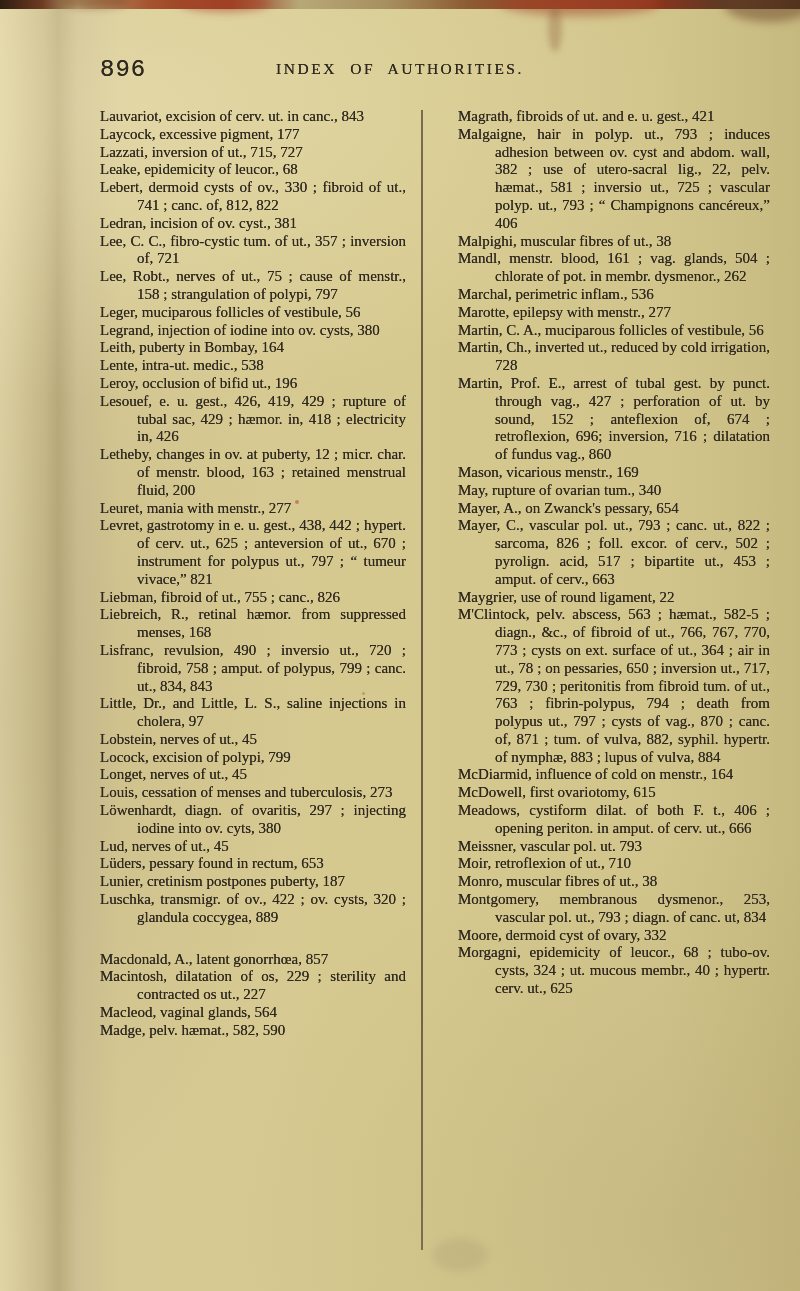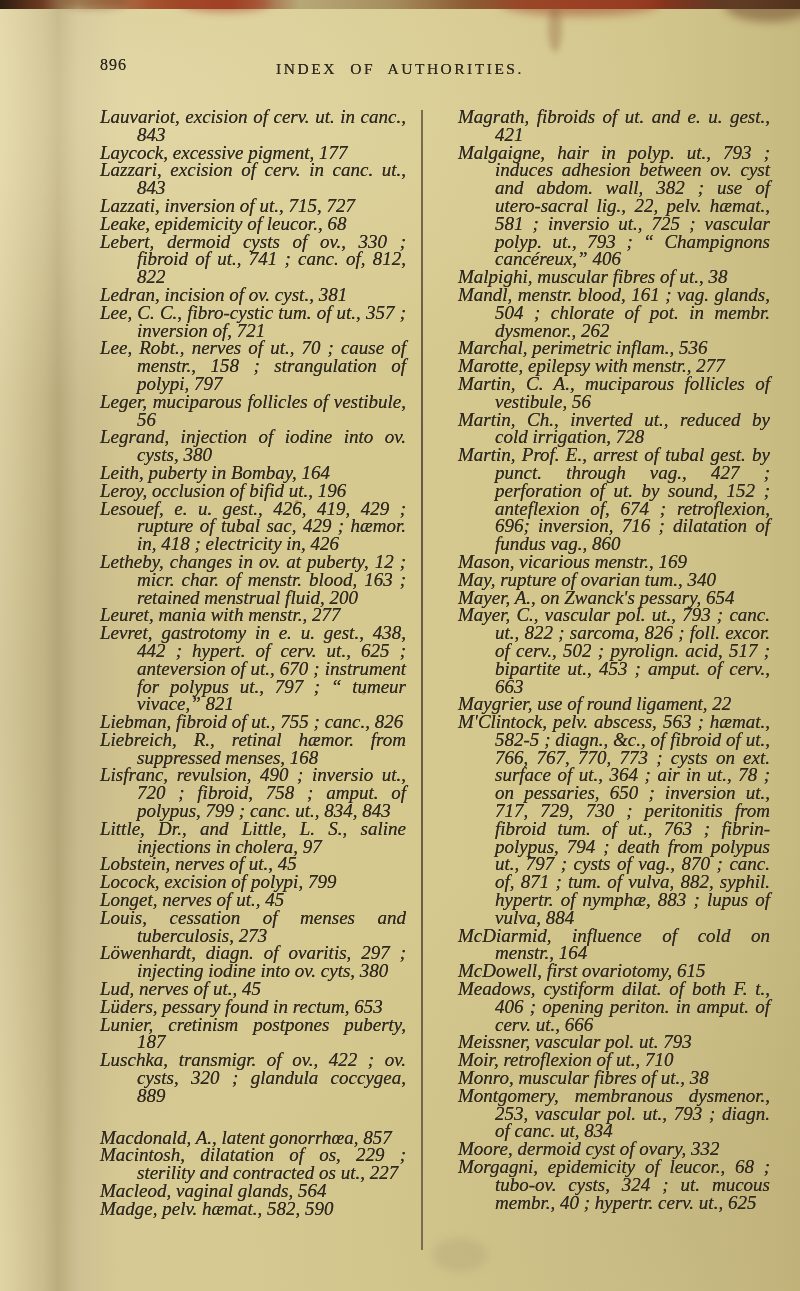--- a/index.html
+++ b/index.html
@@ -37,37 +37,37 @@
   .speck.p2 { left: 362px; top: 692px; width: 3px; height: 3px; opacity: .4; }
   .speck.p3 { left: 496px; top: 186px; width: 3px; height: 3px; opacity: .35; }
   .smudge-bottom {
     position: absolute; left: 432px; top: 1238px; width: 56px; height: 34px;
     border-radius: 50%; background: #b0a172; opacity: .35; filter: blur(4px);
   }
 
   .pagehead { position: absolute; top: 56px; left: 0; width: 800px; color: #2e281f; }
   .page-number {
     position: absolute; left: 100px; top: 0;
-    font-size: 16px; letter-spacing: 1px;
+    font-size: 24px; letter-spacing: 1px;
     text-shadow: 0 0 0.5px rgba(46,40,31,0.9);
+    font-family: Liberation Mono, monospace;
   }
   .page-title {
     position: absolute; left: 0; top: 4px; width: 800px;
     text-align: center; font-size: 15.5px;
     letter-spacing: 2.5px; word-spacing: 7px;
     text-shadow: 0 0 0.5px rgba(46,40,31,0.9);
   }
 
   .column {
     position: absolute; top: 108px;
     color: #2e281f;
-    font-size: 19px; line-height: 17.8px;
+    font-size: 15px; line-height: 17.8px;
     text-align: justify;
     text-shadow: 0 0 0.45px rgba(46,40,31,0.85);
-    font-style: italic;
   }
   .column.left  { left: 100px; width: 306px; }
   .column.right { left: 437px; width: 312px; margin-left: 21px; }
 
   .entry {
     margin: 0;
     padding-left: 37px;
     text-indent: -37px;
     hyphens: none;
   }
@@ -101,30 +101,30 @@
     <div class="page-title">INDEX OF AUTHORITIES.</div>
   </div>
 
   <div class="divider"></div>
 
   <div class="column left">
     <div class="entry-group">
 
     <p class="entry">Lauvariot, excision of cerv. ut. in canc., 843</p>
         <p class="entry">Laycock, excessive pigment, 177</p>
-        <p class="entry">Lazzari, excision of cerv. in canc. ut., 843</p>
         <p class="entry">Lazzati, inversion of ut., 715, 727</p>
         <p class="entry">Leake, epidemicity of leucor., 68</p>
         <p class="entry">Lebert, dermoid cysts of ov., 330 ; fibroid of ut., 741 ; canc. of, 812, 822</p>
         <p class="entry">Ledran, incision of ov. cyst., 381</p>
         <p class="entry">Lee, C. C., fibro-cystic tum. of ut., 357 ; inversion of, 721</p>
-        <p class="entry">Lee, Robt., nerves of ut., 70 ; cause of menstr., 158 ; strangulation of polypi, 797</p>
+        <p class="entry">Lee, Robt., nerves of ut., 75 ; cause of menstr., 158 ; strangulation of polypi, 797</p>
         <p class="entry">Leger, muciparous follicles of vestibule, 56</p>
         <p class="entry">Legrand, injection of iodine into ov. cysts, 380</p>
         <p class="entry">Leith, puberty in Bombay, 164</p>
+        <p class="entry">Lente, intra-ut. medic., 538</p>
         <p class="entry">Leroy, occlusion of bifid ut., 196</p>
         <p class="entry">Lesouef, e. u. gest., 426, 419, 429 ; rupture of tubal sac, 429 ; hæmor. in, 418 ; electricity in, 426</p>
         <p class="entry">Letheby, changes in ov. at puberty, 12 ; micr. char. of menstr. blood, 163 ; retained menstrual fluid, 200</p>
         <p class="entry">Leuret, mania with menstr., 277</p>
         <p class="entry">Levret, gastrotomy in e. u. gest., 438, 442 ; hypert. of cerv. ut., 625 ; anteversion of ut., 670 ; instrument for polypus ut., 797 ; “ tumeur vivace,” 821</p>
         <p class="entry">Liebman, fibroid of ut., 755 ; canc., 826</p>
         <p class="entry">Liebreich, R., retinal hæmor. from suppressed menses, 168</p>
         <p class="entry">Lisfranc, revulsion, 490 ; inversio ut., 720 ; fibroid, 758 ; amput. of polypus, 799 ; canc. ut., 834, 843</p>
         <p class="entry">Little, Dr., and Little, L. S., saline injections in cholera, 97</p>
         <p class="entry">Lobstein, nerves of ut., 45</p>

